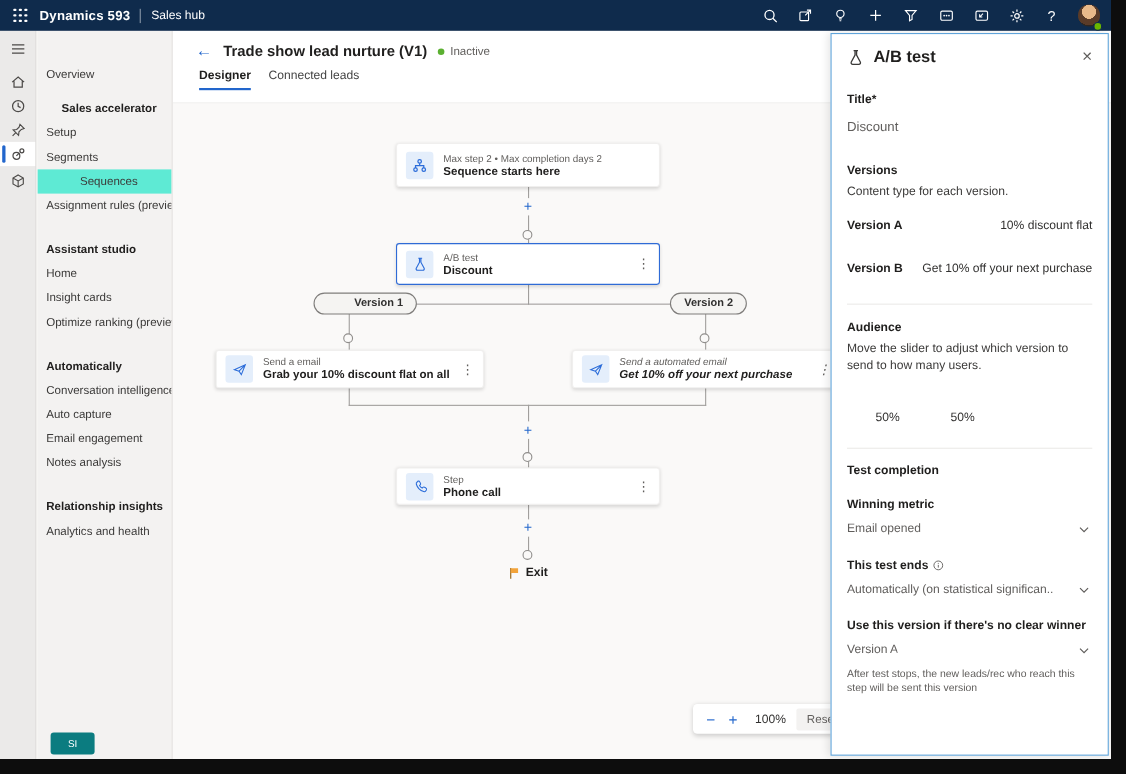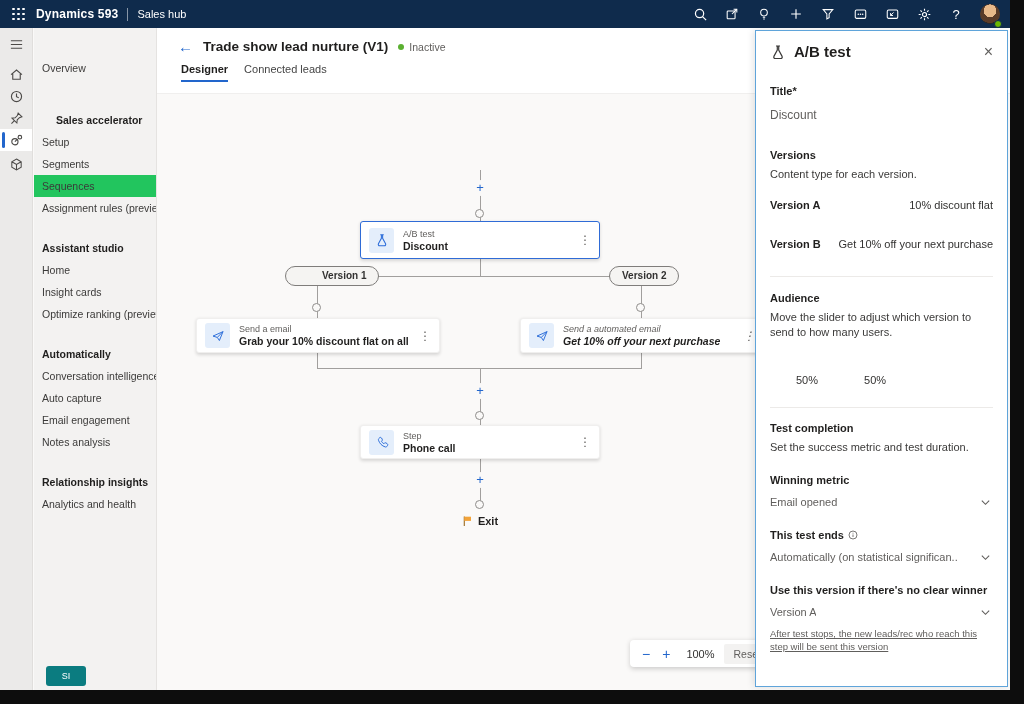--- a/index.html
+++ b/index.html
@@ -25,24 +25,24 @@
   .rail-ic{height:22px;display:flex;align-items:center;justify-content:center;color:#4c4a48;cursor:pointer;position:relative;}
   .rail-ic.first{margin-top:5px;margin-bottom:8px;}
   .rail-ic.sel{background:#fff;}
   .rail-ic.sel::before{content:"";position:absolute;left:2px;top:3px;bottom:3px;width:2.5px;background:#2266cc;border-radius:2px;}
   .rail-ic.cube{margin-top:2px;}
   .si-badge{position:absolute;left:5px;bottom:4px;width:40px;height:20px;background:#0b7c80;color:#fff;font-size:9px;font-weight:normal;display:flex;align-items:center;justify-content:center;border-radius:3px;z-index:35;cursor:pointer;margin-left:41px;}
 
   
   .sidebar{position:absolute;left:34px;top:28px;bottom:0;width:123px;background:#f3f2f1;border-right:1px solid #e5e3e1;z-index:30;font-size:10.5px;color:#3b3a39;overflow:hidden;}
   .sb-item{height:22px;line-height:22px;padding-left:8px;white-space:nowrap;overflow:hidden;cursor:pointer;}
-  .sb-item.sel{background:#22c55e;}
+  .sb-item.sel{background:#5eead4;text-align:center;}
   .sb-item.first{margin-top:29px;}
   .sb-header{font-weight:bold;color:#201f1e;margin-top:18px;height:22px;line-height:22px;padding-left:8px;white-space:nowrap;overflow:hidden;}
-  .sb-header.first-h{margin-top:30px;padding-left:22px;}
+  .sb-header.first-h{margin-top:9px;padding-left:22px;}
 
   
   .main-hd{position:absolute;left:157px;top:28px;right:0;height:66px;background:#fff;z-index:5;border-bottom:1px solid #f0efee;}
   .title-row{display:flex;align-items:center;padding:11px 16px 0 21px;}
   .back{color:#2266cc;font-size:15px;margin-right:10px;cursor:pointer;line-height:1;}
   .pg-title{font-size:13.5px;font-weight:bold;color:#201f1e;white-space:nowrap;}
   .status-dot{width:6px;height:6px;border-radius:50%;background:#5bb031;margin:0 5px 0 10px;flex:0 0 auto;}
   .status{font-size:10.5px;color:#605e5c;}
   .hd-actions{margin-left:auto;display:flex;gap:17px;align-items:center;font-size:11px;color:#323130;}
   .hd-action{display:flex;align-items:center;gap:5px;cursor:pointer;white-space:nowrap;}
@@ -97,21 +97,21 @@
   .p-div{border-top:1px solid #eceae8;margin-top:26px;}
   .p-div.two{margin-top:21px;}
   .lbl-audience{margin-top:15px;}
   .split{display:flex;gap:46px;margin-top:34px;padding-left:26px;font-size:11px;color:#323130;}
   .lbl-testcomp{margin-top:14px;}
   .lbl-metric{margin-top:19px;}
   .dd{display:flex;justify-content:space-between;align-items:center;margin-top:10px;font-size:11px;color:#605e5c;padding-right:2px;cursor:pointer;}
   .dd .ddv{white-space:nowrap;overflow:hidden;}
   .lbl-ends{margin-top:21px;display:flex;gap:4px;align-items:center;}
   .lbl-fallback{margin-top:21px;white-space:nowrap;}
-  .p-note{margin-top:9px;font-size:9.5px;color:#605e5c;line-height:13px;text-decoration:underline;}
+  .p-note{margin-top:9px;font-size:9.5px;color:#605e5c;line-height:13px;}
 </style>
 </head>
 <body>
 
 <div class="app">
 
   <div class="topbar">
     <div class="waffle">
       <i></i>
         <i></i>
@@ -275,20 +275,36 @@
     <div class="vline" style="left:323px;top:165px;height:18px;"></div>
     <div class="hline" style="left:160px;top:182px;width:325px;"></div>
     <div class="vline" style="left:160px;top:182px;height:42px;"></div>
     <div class="vline" style="left:484px;top:182px;height:42px;"></div>
     <div class="vline" style="left:160px;top:259px;height:16px;"></div>
     <div class="vline" style="left:484px;top:259px;height:16px;"></div>
     <div class="hline" style="left:160px;top:274px;width:325px;"></div>
     <div class="vline" style="left:323px;top:274px;height:57px;"></div>
     <div class="vline" style="left:323px;top:365px;height:42px;"></div>
 
+    <div class="node n-start">
+      <span class="nicon">
+        <svg width="15" height="15" viewBox="0 0 16 16">
+            <g fill="none" stroke="#2b6cd9" stroke-width="1.2">
+              <circle cx="8" cy="4" r="1.7"></circle>
+              <circle cx="4" cy="12" r="1.7"></circle>
+              <circle cx="12" cy="12" r="1.7"></circle>
+              <path d="M8 5.7V8M8 8H4v2.3M8 8h4v2.3"></path>
+            </g>
+          </svg>
+      </span>
+      <span class="ntxt">
+        <div class="nsub">Max step 2 • Max completion days 2</div>
+        <div class="ntitle">Sequence starts here</div>
+      </span>
+    </div>
 
     <span class="plus" style="left:315px;top:86px;">+</span>
     <span class="dotc" style="left:318px;top:115px;"></span>
 
     <div class="node n-ab selected">
       <span class="nicon">
         <svg width="14" height="14" viewBox="0 0 16 16">
             <path d="M6 2h4M8.7 2v4.1l3.4 6.3c.5 1-.2 2.1-1.3 2.1H5.2c-1.1 0-1.8-1.1-1.3-2.1l3.4-6.3V2" fill="none" stroke="#2b6cd9" stroke-width="1.2"></path>
           </svg>
       </span>
@@ -394,21 +410,20 @@
     <div class="p-label lbl-audience">Audience</div>
     <div class="p-desc">Move the slider to adjust which version to send to how many users.</div>
     <div class="split">
       <span>50%</span>
       <span>50%</span>
     </div>
 
     <div class="p-div two"></div>
 
     <div class="p-label lbl-testcomp">Test completion</div>
-    <div class="p-desc">Set the success metric and test duration.</div>
 
     <div class="p-label lbl-metric">Winning metric</div>
     <div class="dd">
       <span class="ddv">Email opened</span>
       <svg width="11" height="11" viewBox="0 0 12 12">
           <path d="M2 4l4 4 4-4" fill="none" stroke="#605e5c" stroke-width="1.2"></path>
         </svg>
     </div>
 
     <div class="p-label lbl-ends">

